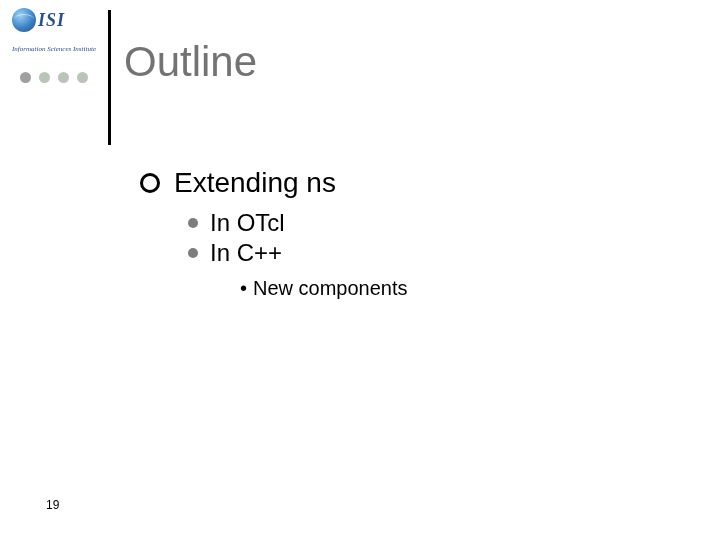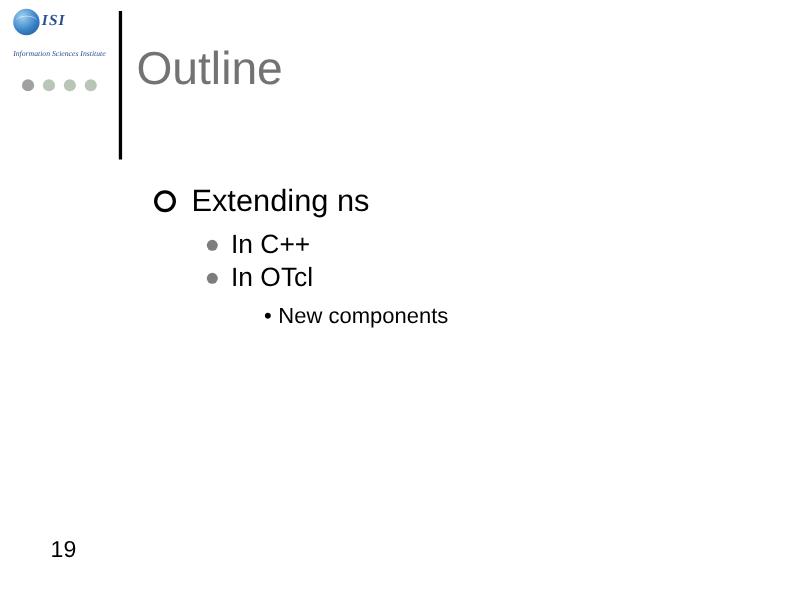--- a/index.html
+++ b/index.html
@@ -36,21 +36,21 @@
     position: absolute;
     top: 6px; left: 2px;
     width: 20px; height: 10px;
     border-top: 1px solid rgba(255,255,255,0.6);
     border-radius: 50%;
   }
   .logo-letters {
     font-family: "Times New Roman", Georgia, serif;
     font-style: italic;
     font-weight: 700;
-    font-size: 14px;
+    font-size: 18px;
     letter-spacing: 1px;
     color: #2a4f8f;
     line-height: 1;
   }
   .logo-sub {
     font-family: "Times New Roman", Georgia, serif;
     font-style: italic;
     font-size: 7px;
     color: #2a4f8f;
     margin-top: 14px;
@@ -136,21 +136,21 @@
     color: #000;
     text-align: right;
   }
   .lvl3-bullet {
     margin-right: 6px;
   }
   .page-num {
     position: absolute;
     left: 46px;
     bottom: 28px;
-    font-size: 21px;
+    font-size: 12px;
     color: #000;
   }
 </style>
 </head>
 <body>
 
 <div class="logo">
   <div class="logo-top">
     <span class="logo-globe"></span>
     <span class="logo-letters">ISI</span>
@@ -170,25 +170,25 @@
 <div class="title">Outline</div>
 
 <div class="content">
   <div class="lvl1">
     <span class="bullet-ring"></span>
     <span>Extending ns</span>
   </div>
   <div class="lvl2-wrap">
     <div class="lvl2">
       <span class="bullet-dot"></span>
-      <span>In C++</span>
+      <span>In OTcl</span>
     </div>
     <div class="lvl2">
       <span class="bullet-dot"></span>
-      <span>In OTcl</span>
+      <span>In C++</span>
     </div>
     <div class="lvl3-wrap">
       <div class="lvl3">
         <span class="lvl3-bullet">•</span><span>New components</span>
       </div>
     </div>
   </div>
 </div>
 
 <div class="page-num">19</div>

